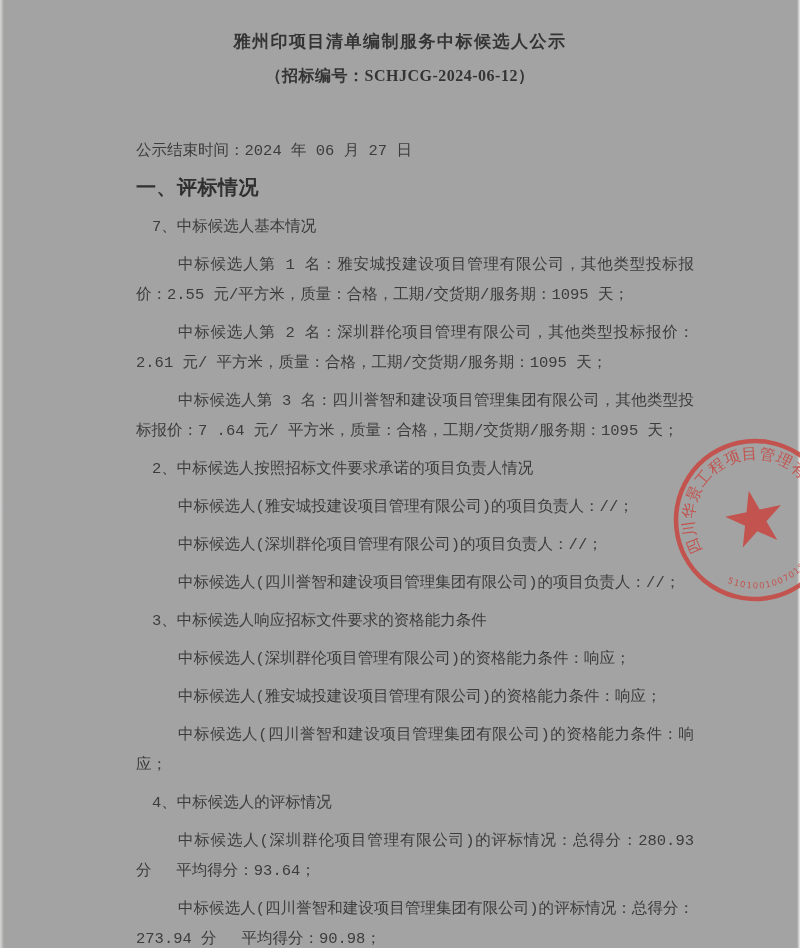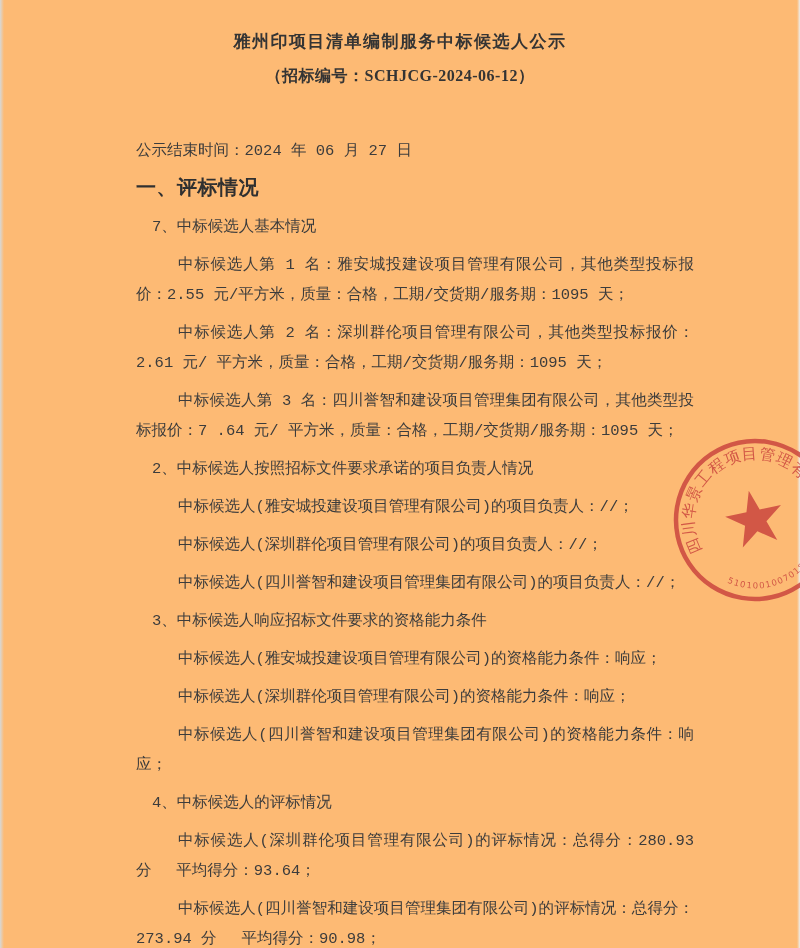--- a/index.html
+++ b/index.html
@@ -5,21 +5,21 @@
   html, body {
     margin: 0;
     padding: 0;
     background: #e9e9e9;
   }
   .page {
     position: relative;
     width: 800px;
     height: 948px;
     margin: 0 auto;
-    background: #fdba74;
+    background: #a3a3a3;
     overflow: hidden;
     font-family: "Liberation Serif", "DejaVu Serif", serif;
     color: #3c3c3c;
   }
   .edge-left {
     position: absolute;
     left: 0; top: 0;
     width: 4px; height: 100%;
     background: linear-gradient(to right, #d8d8d6, rgba(255,255,255,0));
   }
@@ -96,22 +96,22 @@
       <div class="line p-heading">一、评标情况</div>
       <div class="line p-sub">7、中标候选人基本情况</div>
       <div class="line p-para">中标候选人第 1 名：雅安城投建设项目管理有限公司，其他类型投标报价：2.55 元/平方米，质量：合格，工期/交货期/服务期：1095 天；</div>
       <div class="line p-para">中标候选人第 2 名：深圳群伦项目管理有限公司，其他类型投标报价：2.61 元/ 平方米，质量：合格，工期/交货期/服务期：1095 天；</div>
       <div class="line p-para">中标候选人第 3 名：四川誉智和建设项目管理集团有限公司，其他类型投标报价：7 .64 元/ 平方米，质量：合格，工期/交货期/服务期：1095 天；</div>
       <div class="line p-sub">2、中标候选人按照招标文件要求承诺的项目负责人情况</div>
       <div class="line p-para">中标候选人(雅安城投建设项目管理有限公司)的项目负责人：//；</div>
       <div class="line p-para">中标候选人(深圳群伦项目管理有限公司)的项目负责人：//；</div>
       <div class="line p-para">中标候选人(四川誉智和建设项目管理集团有限公司)的项目负责人：//；</div>
       <div class="line p-sub">3、中标候选人响应招标文件要求的资格能力条件</div>
+      <div class="line p-para">中标候选人(深圳群伦项目管理有限公司)的资格能力条件：响应；</div>
       <div class="line p-para">中标候选人(雅安城投建设项目管理有限公司)的资格能力条件：响应；</div>
-      <div class="line p-para">中标候选人(深圳群伦项目管理有限公司)的资格能力条件：响应；</div>
       <div class="line p-para">中标候选人(四川誉智和建设项目管理集团有限公司)的资格能力条件：响应；</div>
       <div class="line p-sub">4、中标候选人的评标情况</div>
       <div class="line p-para">中标候选人(深圳群伦项目管理有限公司)的评标情况：总得分：280.93 分　 平均得分：93.64；</div>
       <div class="line p-para">中标候选人(四川誉智和建设项目管理集团有限公司)的评标情况：总得分：273.94 分　 平均得分：90.98；</div>
       <div class="line p-heading">二、雅州印项目清单编制服务</div>
     </div>
 
   <svg class="stamp" viewBox="-115 -115 230 230" aria-hidden="true">
     <defs>
       <path id="arcTop" d="M -57.5,20.9 A 61.2,61.2 0 1 1 57.5,20.9" fill="none"></path>

